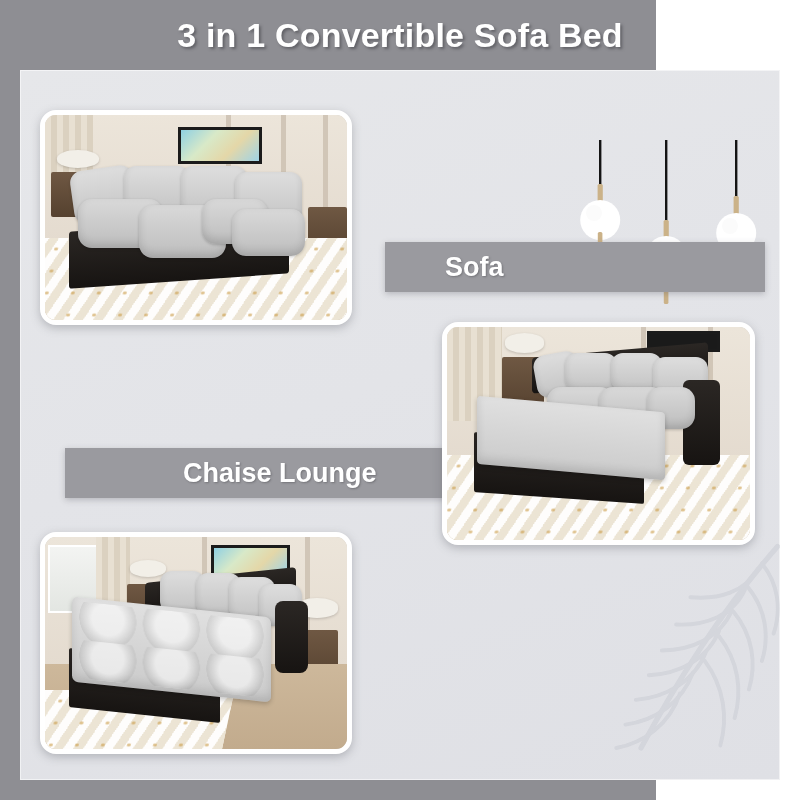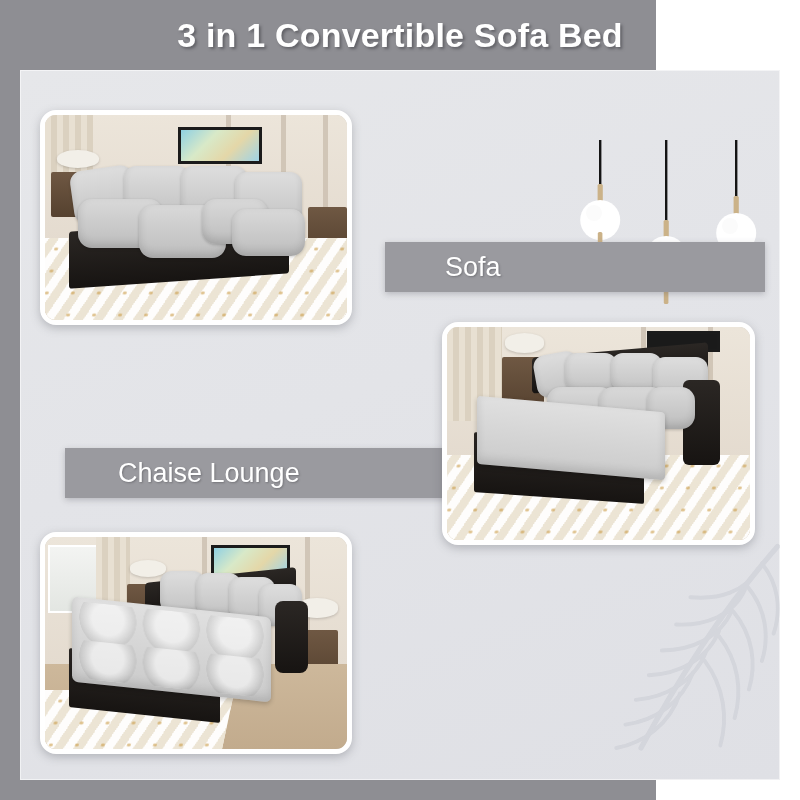--- a/index.html
+++ b/index.html
@@ -86,30 +86,30 @@
   .banner {
     position: absolute;
     background: #9a9a9f;
     box-shadow: 0 2px 6px rgba(80,80,88,0.30);
     display: flex;
     align-items: center;
     box-sizing: border-box;
   }
   .banner span {
     color: #ffffff;
-    font-weight: normal;
+    font-weight: bold;
     font-size: 27px;
     text-shadow: 1px 1px 2px rgba(70,70,75,0.45);
     white-space: nowrap;
   }
   #banner-sofa   { left: 365px; top: 172px; width: 380px; height: 50px; }
   #banner-sofa span   { padding-left: 60px; }
 
   #banner-chaise { left: 45px;  top: 378px; width: 400px; height: 50px; }
-  #banner-chaise span { padding-left: 53px; }
+  #banner-chaise span { padding-left: 118px; }
 
   #banner-queen  { left: 378px; top: 602px; width: 372px; height: 50px; }
   #banner-queen span  { padding-left: 48px; }
 
   
   .wall      { position:absolute; left:0; top:0; right:0; height:62%; background:linear-gradient(180deg,#ece5da 0%,#e4dbcf 100%); }
   .wall-trim { position:absolute; top:0; width:5px; height:62%; background:rgba(205,193,178,0.85); }
   .floor     { position:absolute; left:0; right:0; bottom:0; height:40%;
                background:linear-gradient(180deg,#cdb89b 0%,#c2ab8d 100%); }
   .rug {

